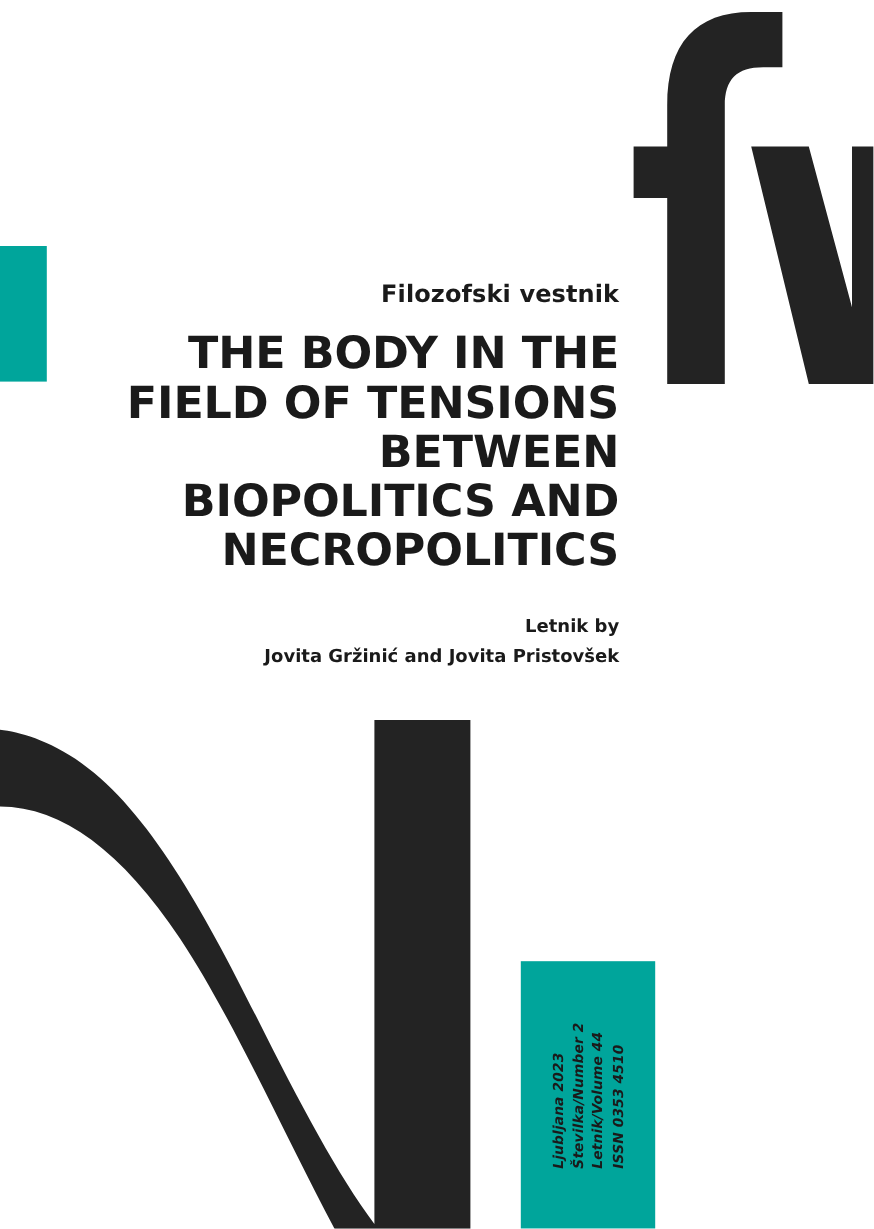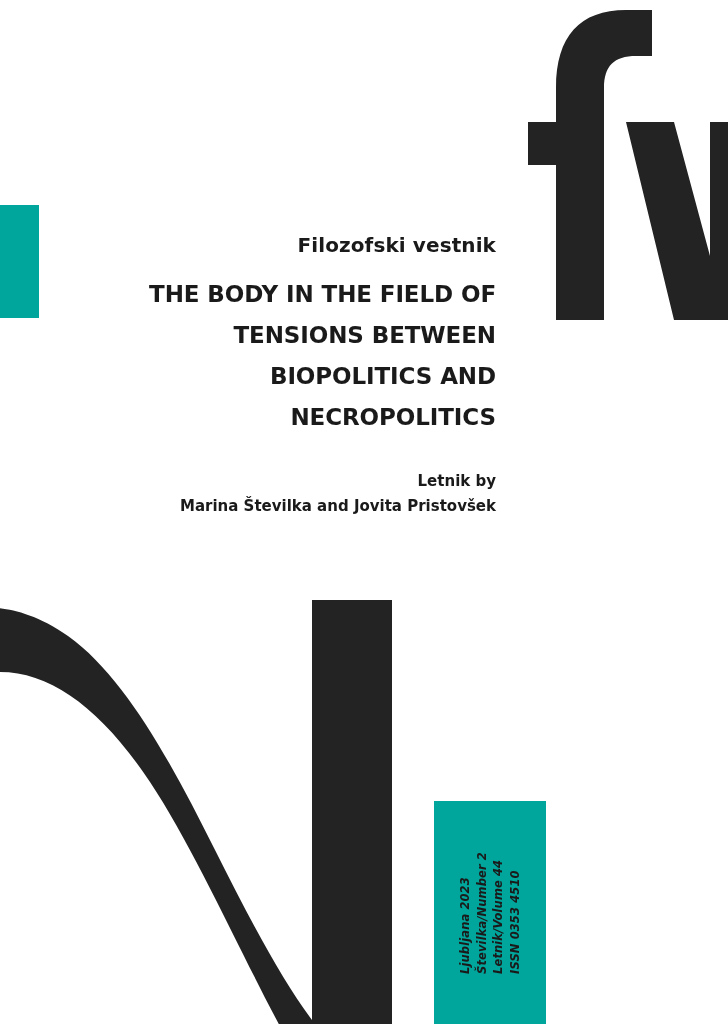--- a/index.html
+++ b/index.html
@@ -78,37 +78,37 @@
     font-weight: 700;
     font-style: italic;
     color: #1a1a1a;
     line-height: 16.5px;
     letter-spacing: 0.1px;
   }
 
   
   .text-block {
     position: absolute;
-    left: 72px;
+    left: 92px;
     top: 232px;
     width: 424px;
     text-align: right;
   }
   .journal-name {
     font-family: "DejaVu Sans", sans-serif;
     font-size: 20px;
     font-weight: 600;
     color: #1a1a1a;
     letter-spacing: 0.1px;
     margin: 0 0 16px 0;
     line-height: 26px;
   }
   .book-title {
     font-family: "DejaVu Sans", sans-serif;
-    font-size: 23px;
+    font-size: 37px;
     font-weight: 700;
     color: #1a1a1a;
     line-height: 41px;
     letter-spacing: -0.1px;
     margin: 0;
     text-transform: uppercase;
   }
   .edited-by {
     font-family: "DejaVu Sans", sans-serif;
     font-size: 15px;
@@ -155,16 +155,16 @@
       <div class="issn-line">Letnik/Volume 44</div>
       <div class="issn-line">Številka/Number 2</div>
       <div class="issn-line">Ljubljana 2023</div>
     </div>
   </div>
 
   <div class="text-block">
     <p class="journal-name">Filozofski vestnik</p>
     <h1 class="book-title">THE BODY IN THE FIELD OF TENSIONS BETWEEN BIOPOLITICS AND NECROPOLITICS</h1>
     <p class="edited-by">Letnik by</p>
-    <p class="editors">Marina Številka and Jovita Pristovšek</p>
+    <p class="editors">Jovita Gržinić and Jovita Pristovšek</p>
   </div>
 
 </div>
 
 </body></html>

